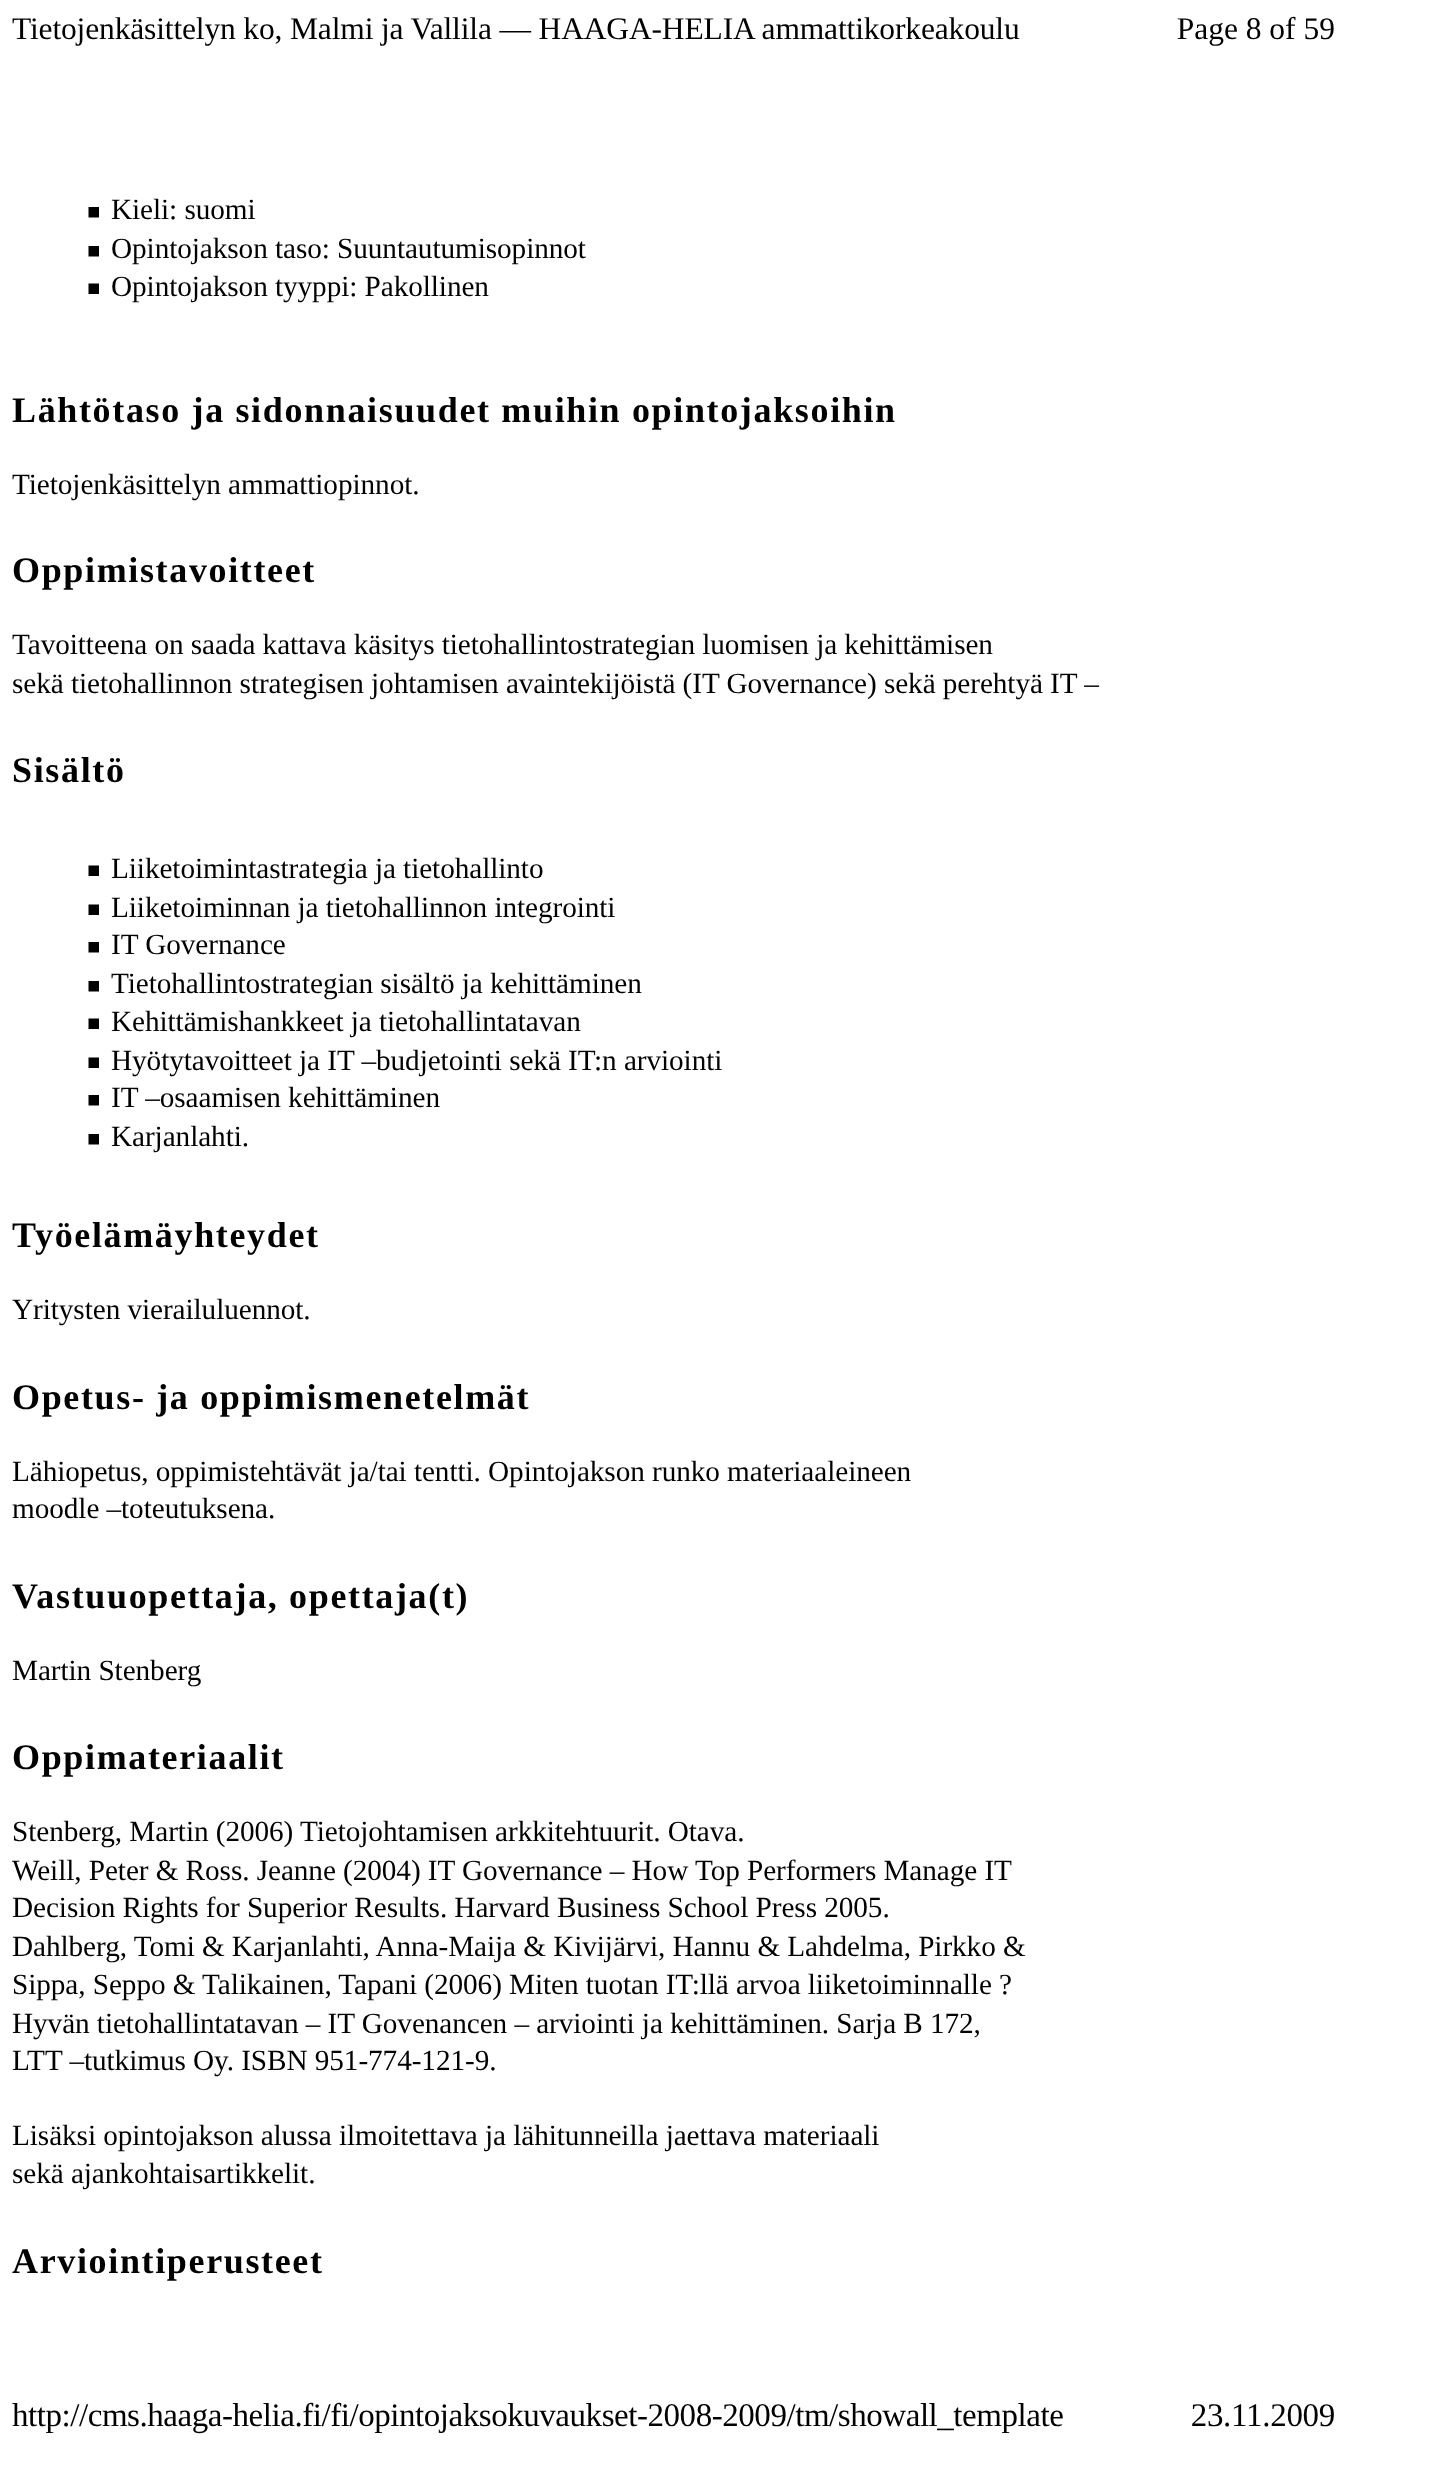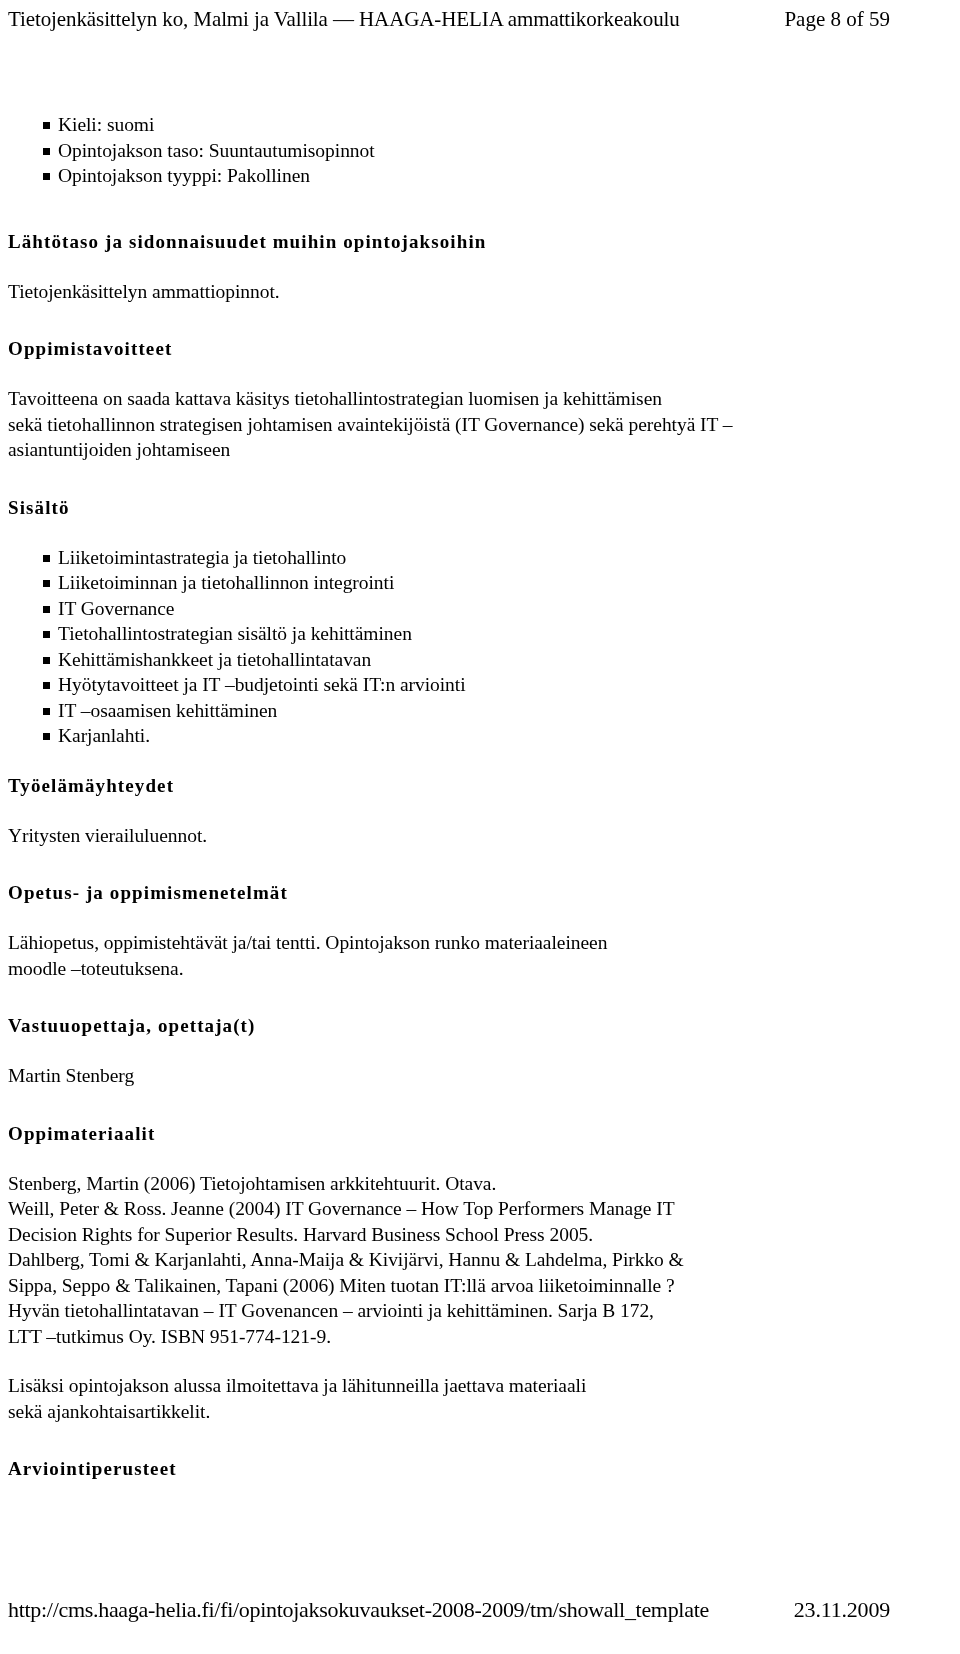--- a/index.html
+++ b/index.html
@@ -53,29 +53,29 @@
   p.para {
     margin: 0;
     font-size: 19.5px;
     line-height: 25.5px;
     letter-spacing: -0.05px;
   }
 
   h2.section-heading {
     margin: 0;
     font-weight: bold;
-    font-size: 19px;
+    font-size: 24px;
     line-height: 26px;
     letter-spacing: 1.1px;
     white-space: nowrap;
   }
 
   ul.bullets {
     list-style: none;
-    margin: 0;
+    margin: 16px;
     padding: 0;
   }
   ul.bullets li {
     position: relative;
     padding-left: 50px;
     font-size: 19.5px;
     line-height: 25.5px;
     letter-spacing: -0.05px;
   }
   ul.bullets li .bullet-marker {
@@ -141,21 +141,20 @@
     <h2 class="section-heading">Lähtötaso ja sidonnaisuudet muihin opintojaksoihin</h2>
     <div class="gap-md"></div>
     <p class="para">Tietojenkäsittelyn ammattiopinnot.</p>
 
     <div class="gap-lg"></div>
 
     <h2 class="section-heading">Oppimistavoitteet</h2>
     <div class="gap-md"></div>
     <p class="para">Tavoitteena on saada kattava käsitys tietohallintostrategian luomisen ja kehittämisen</p>
     <p class="para">sekä tietohallinnon strategisen johtamisen avaintekijöistä (IT Governance) sekä perehtyä IT –</p>
-    <p class="para">asiantuntijoiden johtamiseen</p>
 
     <div class="gap-lg"></div>
 
     <h2 class="section-heading">Sisältö</h2>
     <div class="gap-md"></div>
     <ul class="bullets">
       <li>
         <span class="bullet-marker"></span>
         <span>Liiketoimintastrategia ja tietohallinto</span>
       </li>

